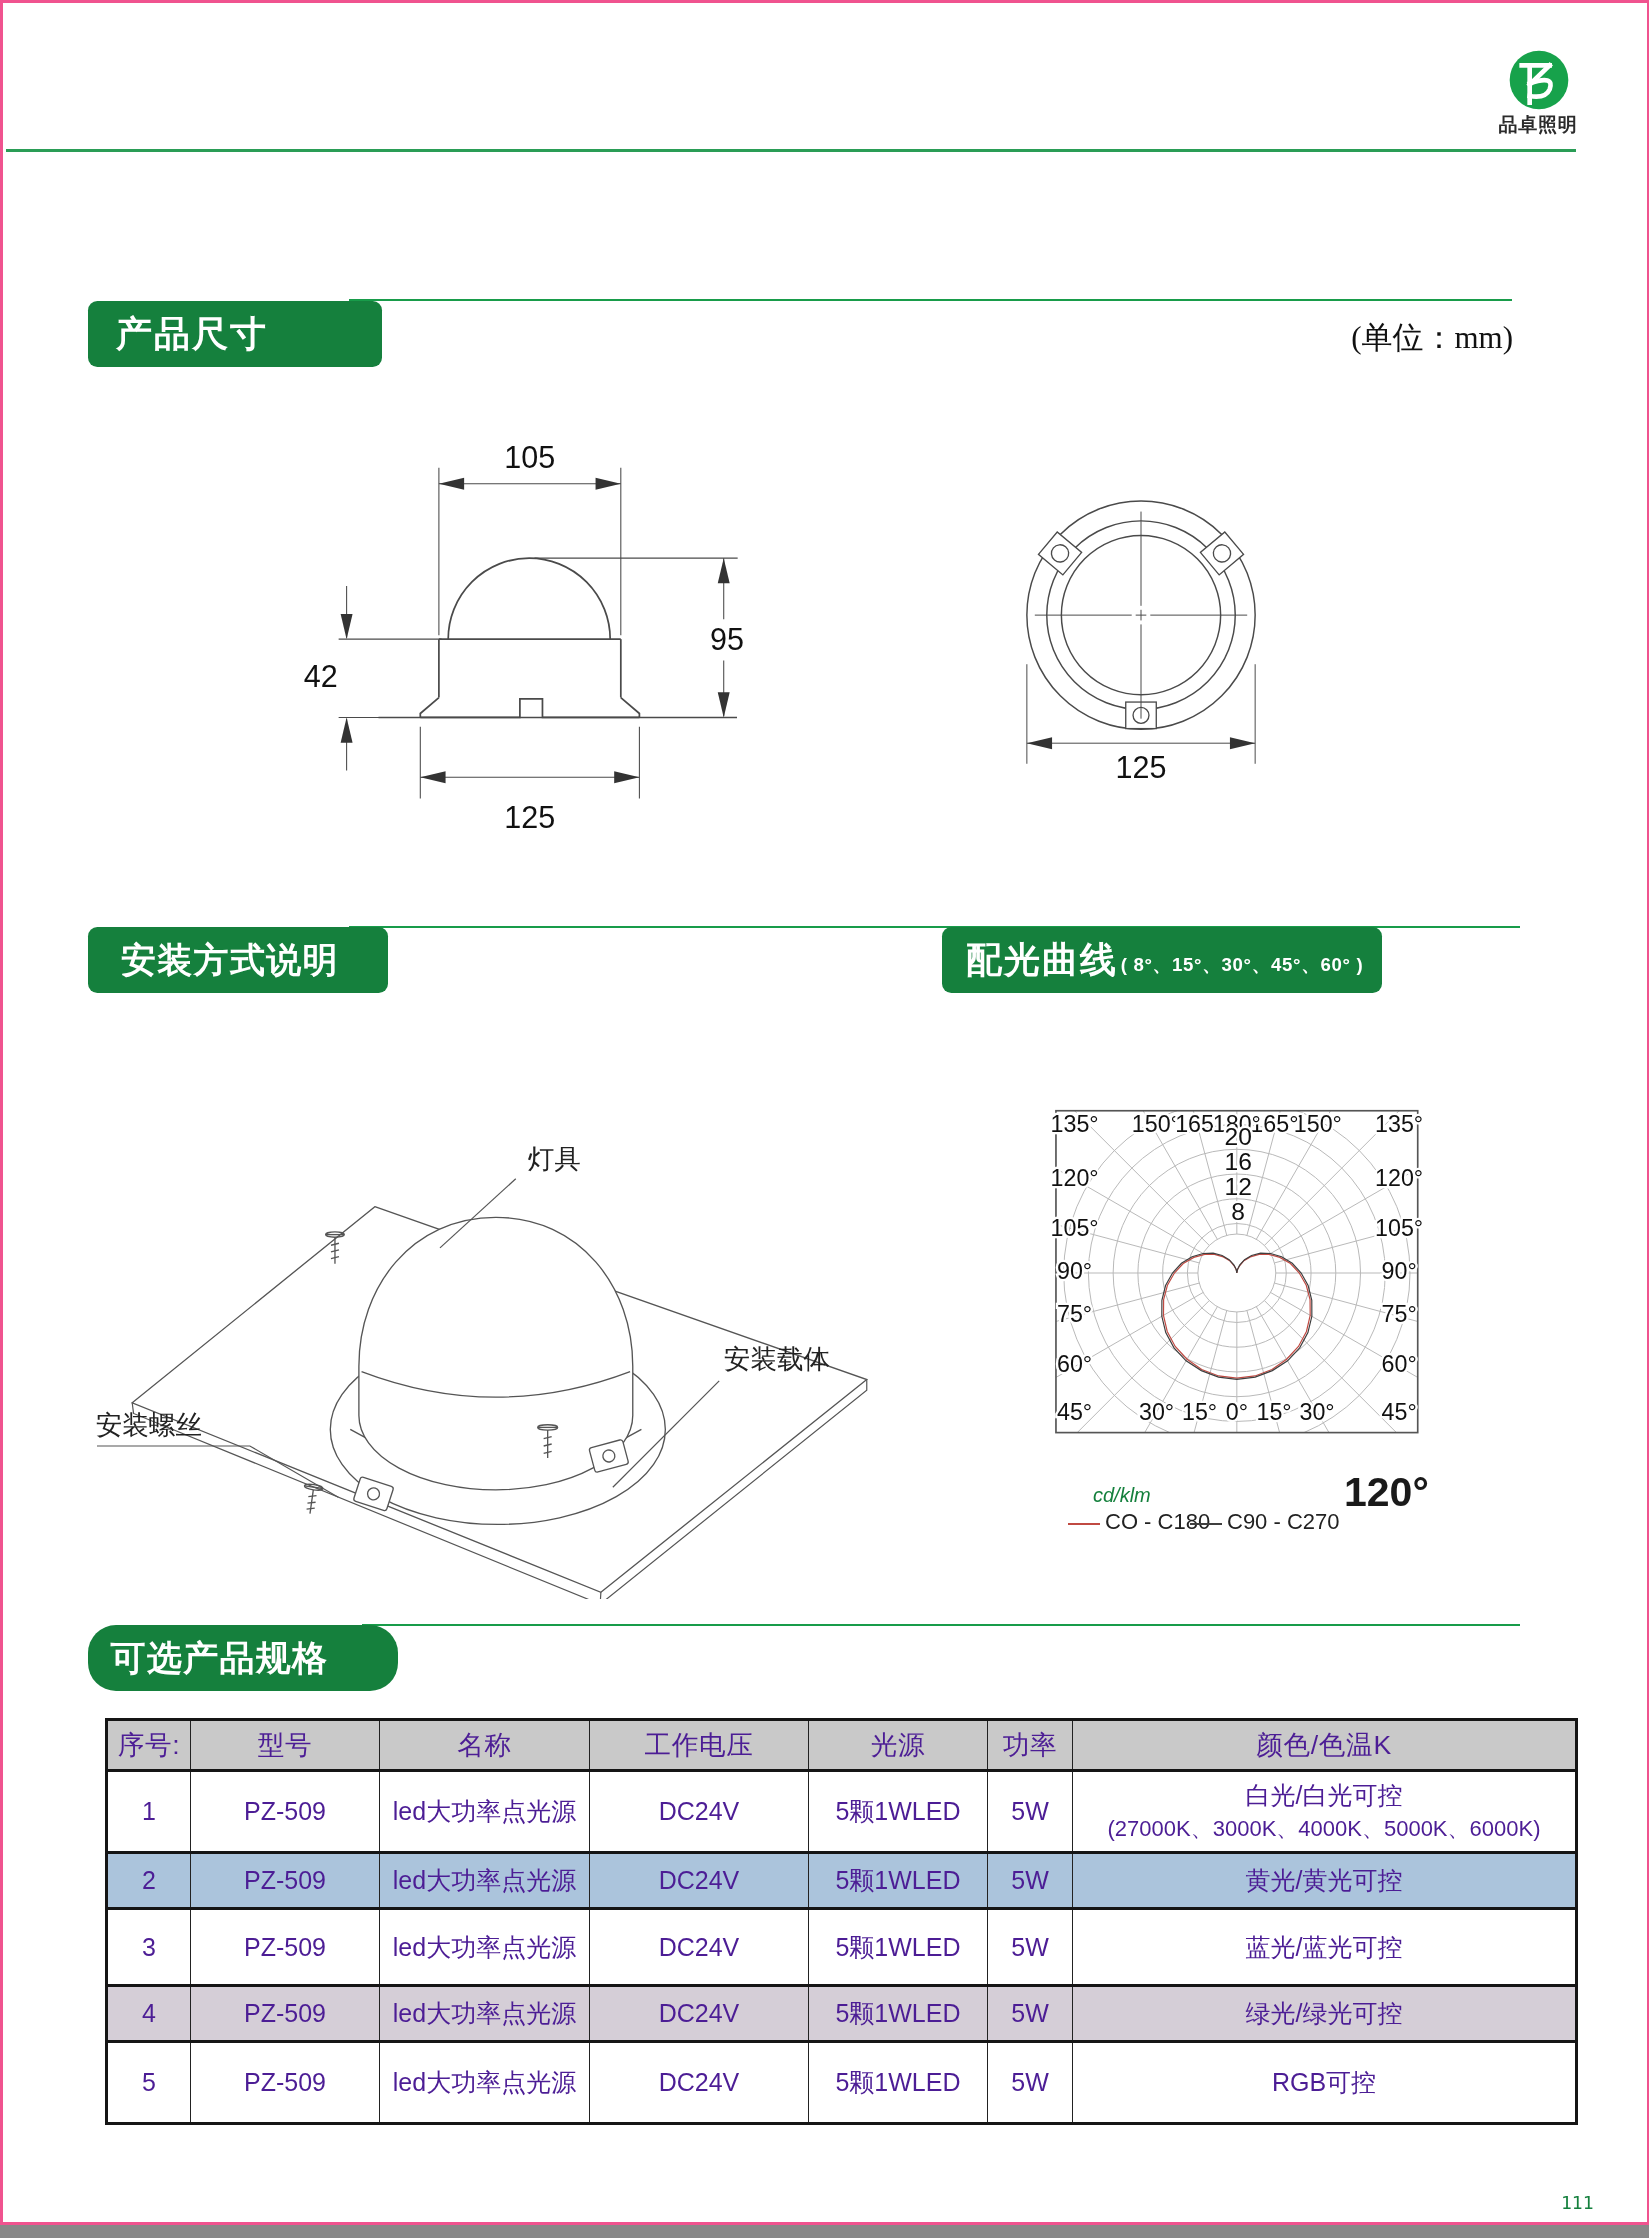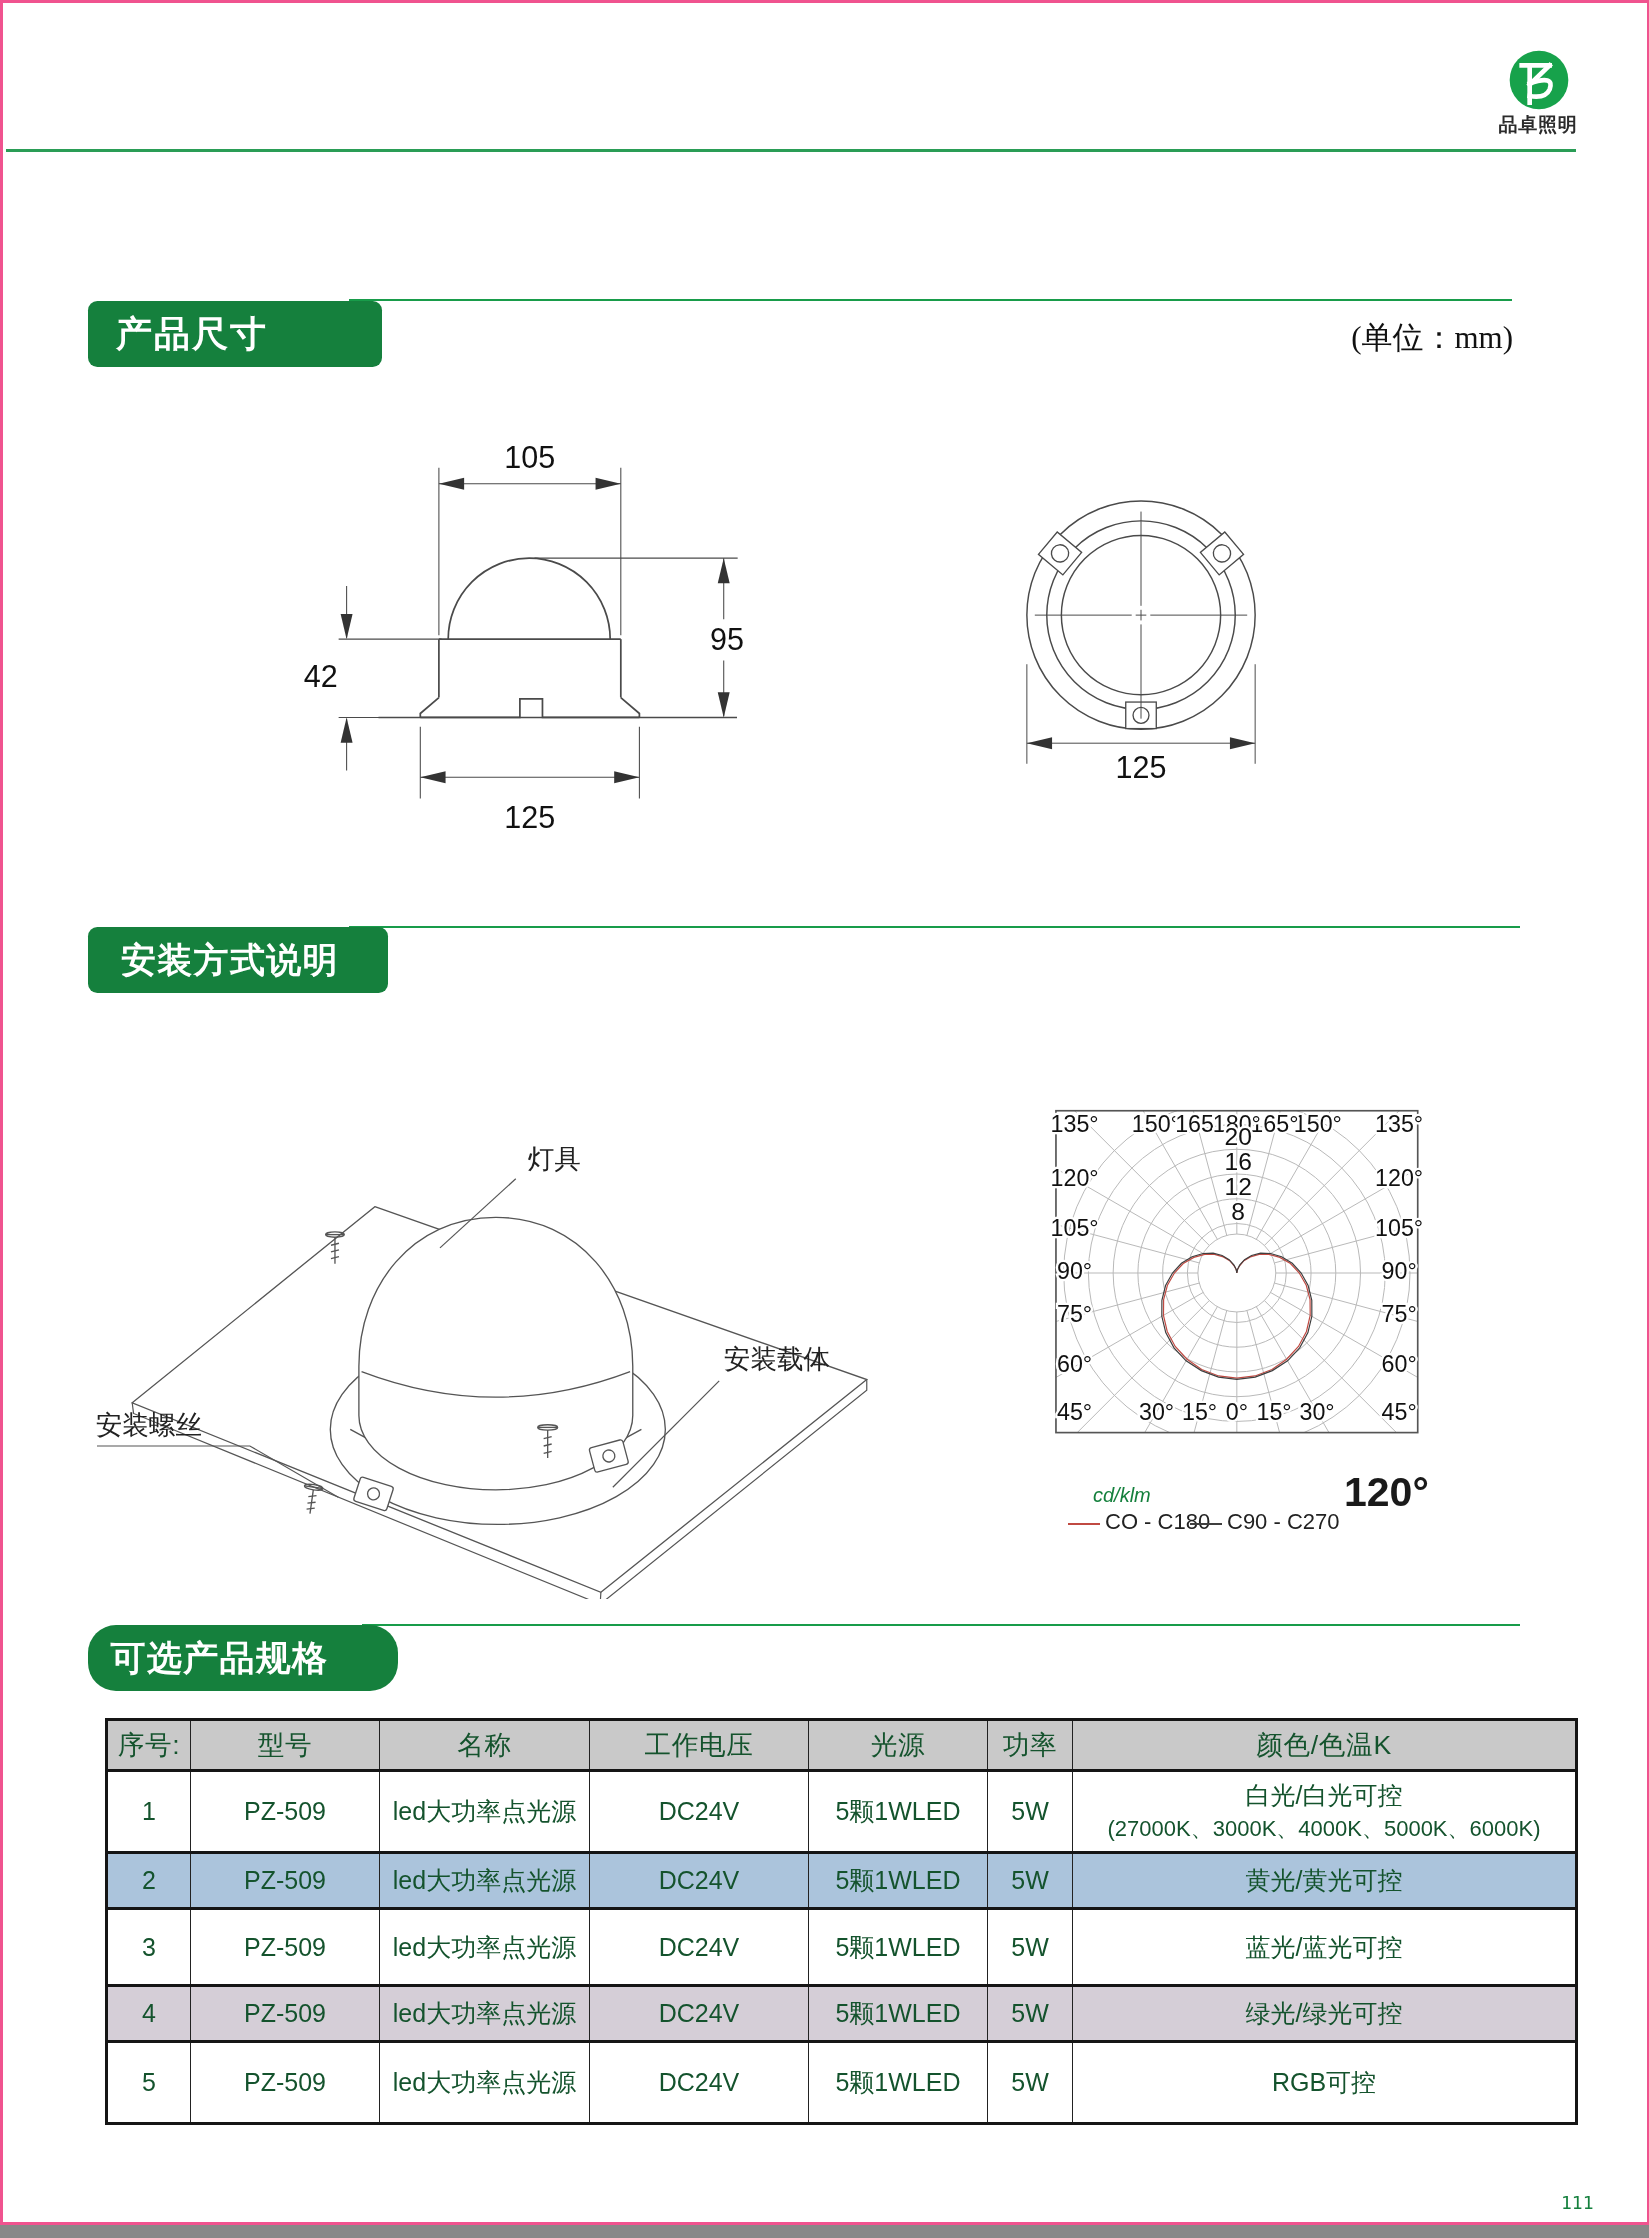--- a/index.html
+++ b/index.html
@@ -25,21 +25,21 @@
   svg text{font-family:"Liberation Sans",sans-serif;}
   .dimtxt{font-size:46px;fill:#111;}
   .lbltxt{font-size:40px;fill:#222;}
   
   .pc-unit{position:absolute;left:1090px;top:1481px;font-size:20px;color:#15803d;font-style:italic;}
   .pc-swatch{position:absolute;width:32px;height:2px;}
   .pc-leg{position:absolute;top:1506px;font-size:22px;color:#222;text-align:center;}
   .pc-beam{position:absolute;left:1341px;top:1466px;font-size:41px;font-weight:600;color:#1a1a1a;}
   
   table.spec{position:absolute;left:102px;top:1715px;width:1472px;border-collapse:collapse;
-    table-layout:fixed;font-size:25px;color:#14532d;}
+    table-layout:fixed;font-size:25px;color:#4c1d95;}
   table.spec,table.spec tr{border:3.3px solid #151515;}
   table.spec th,table.spec td{border-left:1.7px solid #222;border-right:1.7px solid #222;
     text-align:center;vertical-align:middle;padding:0;}
   table.spec th{background:#c9c9c9;font-weight:500;font-size:26.6px;height:48px;letter-spacing:0.7px;}
   tr.r1{height:82px;} tr.r2{height:56px;} tr.r3{height:77px;} tr.r4{height:56px;} tr.r5{height:82px;}
   tr.row-blue td{background:#abc4dc;}
   tr.row-lav td{background:#d5ced7;}
   .color-sub{font-size:22px;margin-top:1.3px;}
   .note{position:absolute;left:102px;top:2144px;font-size:24.6px;color:#111;letter-spacing:0.7px;}
   .pagenum{position:absolute;left:1558px;top:2189px;font-size:18px;color:#15803d;
@@ -148,20 +148,24 @@
         <polygon points="1884,1114 1846,1105 1846,1123"></polygon>
     </g>
     <text class="dimtxt" x="1712" y="1166" text-anchor="middle">125</text>
   </svg>
 
   <div class="sec-line" style="left:346px;top:923px;width:1171px;"></div>
   <div class="sec-head" style="left:85px;top:924px;width:267px;padding-left:33px;">
     <span class="t" style="font-size:35px;letter-spacing:1.3px;">安装方式说明</span>
   </div>
 
+  <div class="sec-head" style="left:939px;top:924px;width:416px;padding-left:24px;">
+    <span class="t">配光曲线</span>
+    <span class="sub">( 8°、15°、30°、45°、60° )</span>
+  </div>
 
   <svg class="abs" style="left:86px;top:1064px" width="811" height="532" viewBox="130 1600 1220 800">
     <g fill="#fff" stroke="#555" stroke-width="2">
       <polygon points="560,1810 1300,2070 900,2390 195,2105"></polygon>
     </g>
     <g fill="none" stroke="#555" stroke-width="1.8">
       <polyline points="195,2105 197,2121 899,2408 1300,2086 1300,2070"></polyline>
       <line x1="899" y1="2408" x2="900" y2="2390"></line>
     </g>
     <g stroke="#555" stroke-width="2">

